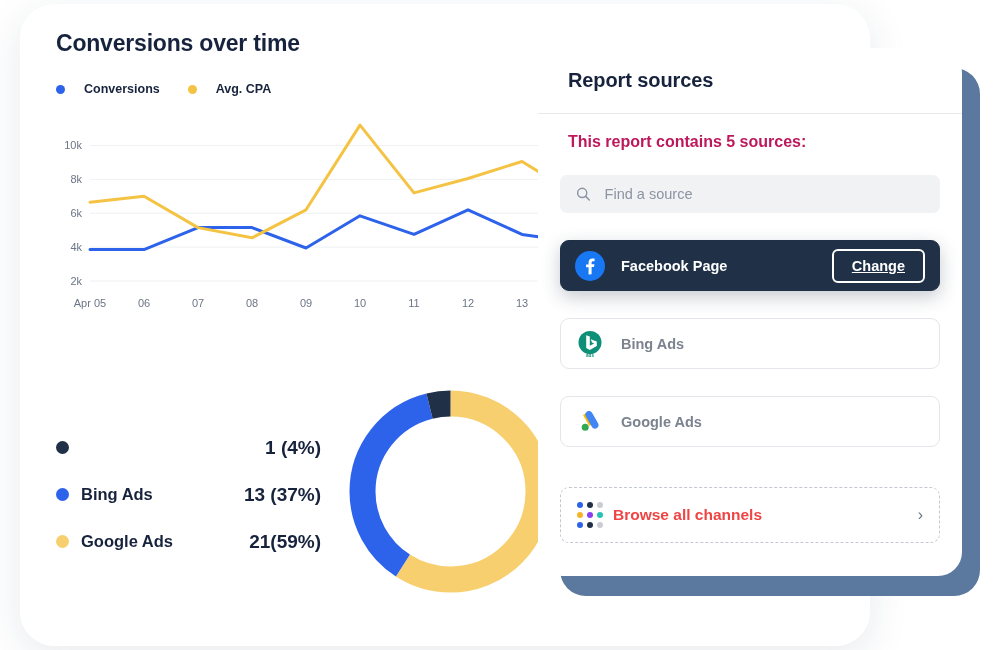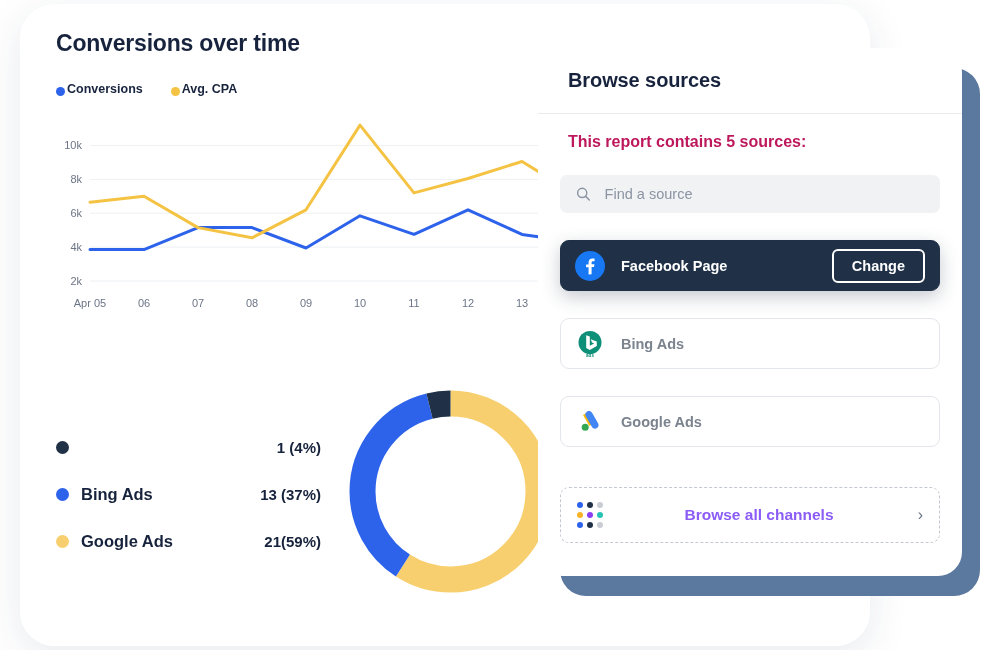--- a/index.html
+++ b/index.html
@@ -46,22 +46,22 @@
   .chart-legend {
     position: absolute;
     left: 36px;
     top: 78px;
     display: flex;
     align-items: center;
     gap: 28px;
   }
   .legend-entry {
     display: flex;
-    align-items: flex-end;
-    gap: 2px;
+    align-items: center;
+    gap: 19px;
   }
   .legend-dot {
     width: 9px;
     height: 9px;
     border-radius: 50%;
     display: block;
   }
   .legend-label {
     font-size: 12.5px;
     font-weight: bold;
@@ -97,21 +97,21 @@
     margin-right: 12px;
   }
   .demo-name {
     font-size: 16.5px;
     font-weight: bold;
     color: #17233d;
     flex: none;
     width: 150px;
   }
   .demo-value {
-    font-size: 15px;
+    font-size: 19px;
     font-weight: bold;
     color: #17233d;
     text-align: right;
     flex: 1;
   }
 
   .donut-wrap {
     position: absolute;
     left: 328px;
     top: 385px;
@@ -226,20 +226,21 @@
   .change-btn {
     border: 2px solid #ffffff;
     border-radius: 6px;
     color: #ffffff;
     background: transparent;
     font-family: "Liberation Sans", sans-serif;
     font-size: 14.5px;
     font-weight: bold;
     padding: 7px 18px;
     cursor: pointer;
+    text-decoration: underline;
   }
 
   
   .browse-row {
     margin-top: 40px;
     height: 56px;
     border: 1px dashed #c3c8d0;
     border-radius: 9px;
     display: flex;
     align-items: center;
@@ -257,24 +258,23 @@
     margin-right: 10px;
   }
   .dot-grid i {
     display: block;
     width: 6px;
     height: 6px;
     border-radius: 50%;
   }
   .browse-label {
     flex: 1;
-    text-align: center;
     font-size: 15.5px;
     font-weight: bold;
-    color: #8b5cf6;
+    color: #ef4444;
   }
   .chevron {
     flex: none;
     width: 18px;
     color: #6c7586;
     font-size: 16px;
     text-align: right;
   }
 </style>
 </head>
@@ -355,21 +355,21 @@
           <circle cx="102.5" cy="102.5" r="88" fill="none" stroke="#1f3047" stroke-width="26" stroke-dasharray="22.12 552.92" stroke-dashoffset="-530.80" transform="rotate(-90 102.5 102.5)"></circle>
         </g>
     </svg>
   </div>
 
   <div class="sources-shadow"></div>
 
   <div class="sources-panel">
 
     <div class="panel-header">
-      <div class="panel-title">Browse sources</div>
+      <div class="panel-title">Report sources</div>
     </div>
 
     <div class="panel-body">
 
       <div class="panel-subtitle">This report contains 5 sources:</div>
 
       <div class="search-box">
         <svg width="16" height="16" viewBox="0 0 16 16">
           <circle cx="6.8" cy="6.8" r="5" fill="none" stroke="#8b94a3" stroke-width="1.6"></circle>
           <line x1="10.6" y1="10.6" x2="14.6" y2="14.6" stroke="#8b94a3" stroke-width="1.6" stroke-linecap="round"></line>

